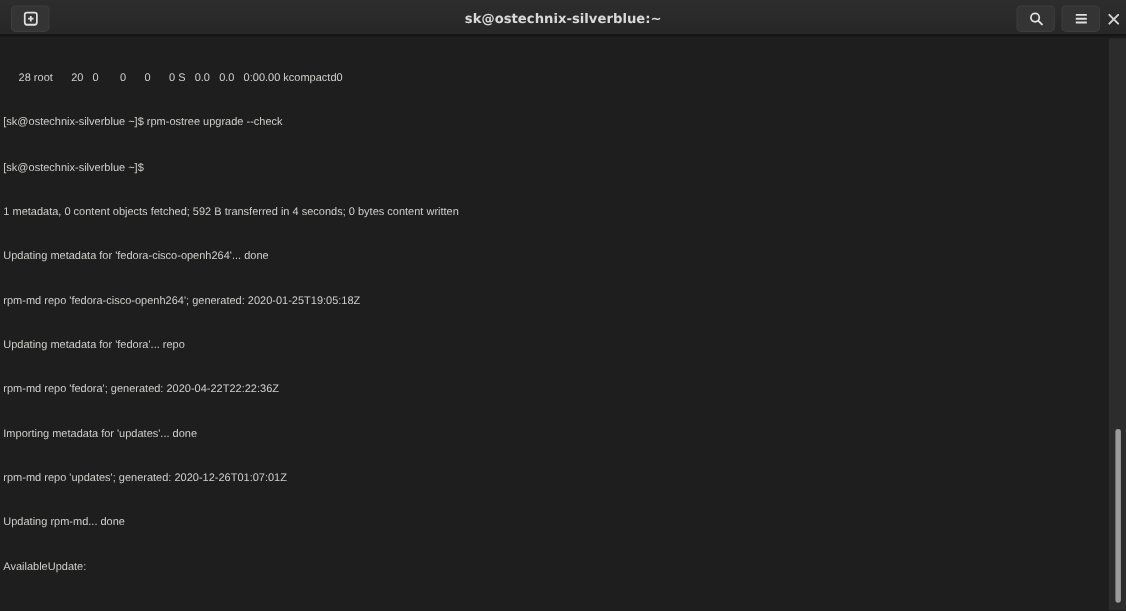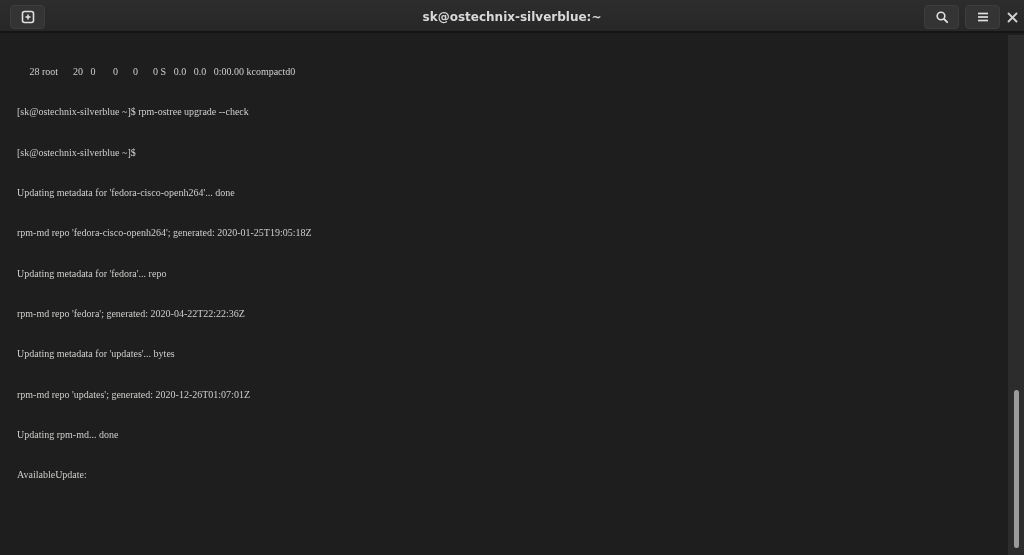--- a/index.html
+++ b/index.html
@@ -38,22 +38,22 @@
     position: absolute; top: 5px; left: 999px; width: 26px; height: 24px;
     background: transparent; border: none;
     display: flex; align-items: center; justify-content: center;
     cursor: pointer;
   }
 
   
   .term {
     position: absolute; top: 35px; left: 0; right: 0; bottom: 0;
     background: #1e1e1e;
-    padding: 3px 0 0 17px;
-    font-family: Liberation Serif, serif;
+    padding: 3px 0 0 3px;
+    font-family: Liberation Sans, sans-serif;
     font-size: 10px; line-height: 13.45px;
     color: #d0cfcc;
     white-space: pre;
     cursor: text;
   }
   .tline { height: 13.45px; }
 
   
   .scrollbar {
     position: absolute; top: 35px; right: 0; bottom: 0; width: 16px;
@@ -108,25 +108,26 @@
           <line x1="9.5" y1="1.5" x2="1.5" y2="9.5" stroke="#d3d3d3" stroke-width="1.8" stroke-linecap="round"></line>
         </svg>
       </span>
     </div>
   </div>
 
   <div class="term">
     <div class="tline">     28 root      20   0       0      0      0 S   0.0   0.0   0:00.00 kcompactd0</div>
     <div class="tline">[sk@ostechnix-silverblue ~]$ rpm-ostree upgrade --check</div>
     <div class="tline">[sk@ostechnix-silverblue ~]$</div>
+    <div class="tline">1 metadata, 0 content objects fetched; 592 B transferred in 4 seconds; 0 bytes content written</div>
     <div class="tline">Updating metadata for 'fedora-cisco-openh264'... done</div>
     <div class="tline">rpm-md repo 'fedora-cisco-openh264'; generated: 2020-01-25T19:05:18Z</div>
     <div class="tline">Updating metadata for 'fedora'... repo</div>
     <div class="tline">rpm-md repo 'fedora'; generated: 2020-04-22T22:22:36Z</div>
-    <div class="tline">Updating metadata for 'updates'... bytes</div>
+    <div class="tline">Importing metadata for 'updates'... done</div>
     <div class="tline">rpm-md repo 'updates'; generated: 2020-12-26T01:07:01Z</div>
     <div class="tline">Updating rpm-md... done</div>
     <div class="tline">AvailableUpdate:</div>
     
     
     
     
     
     
   </div>

